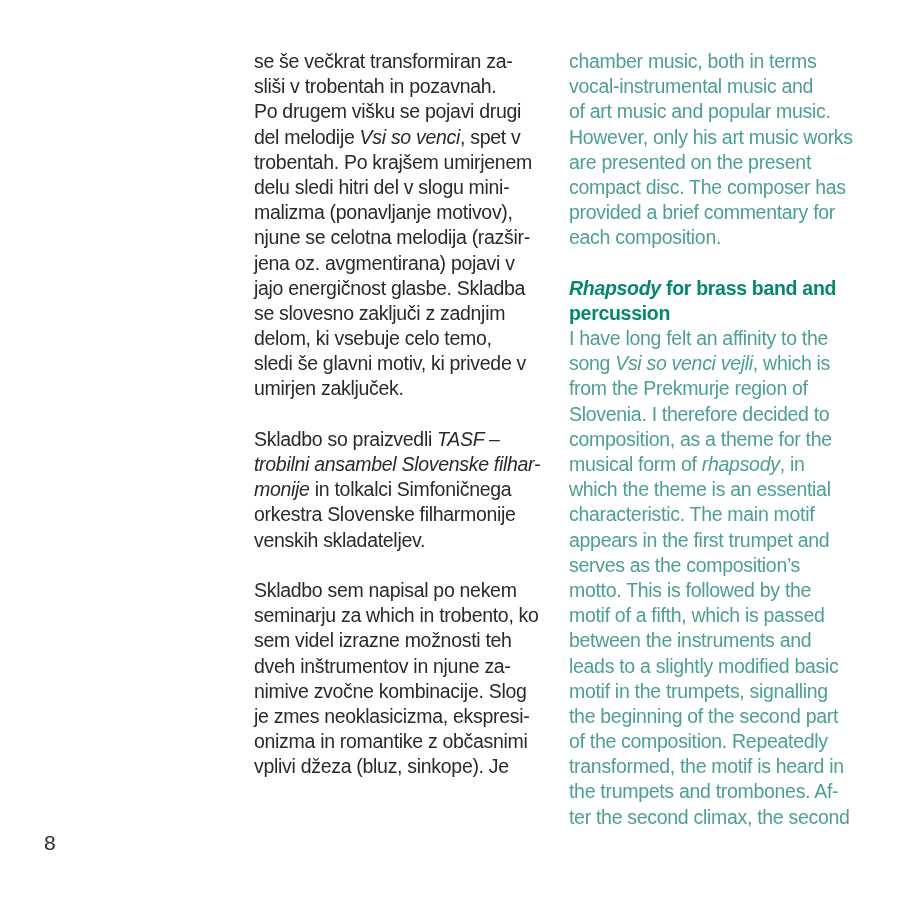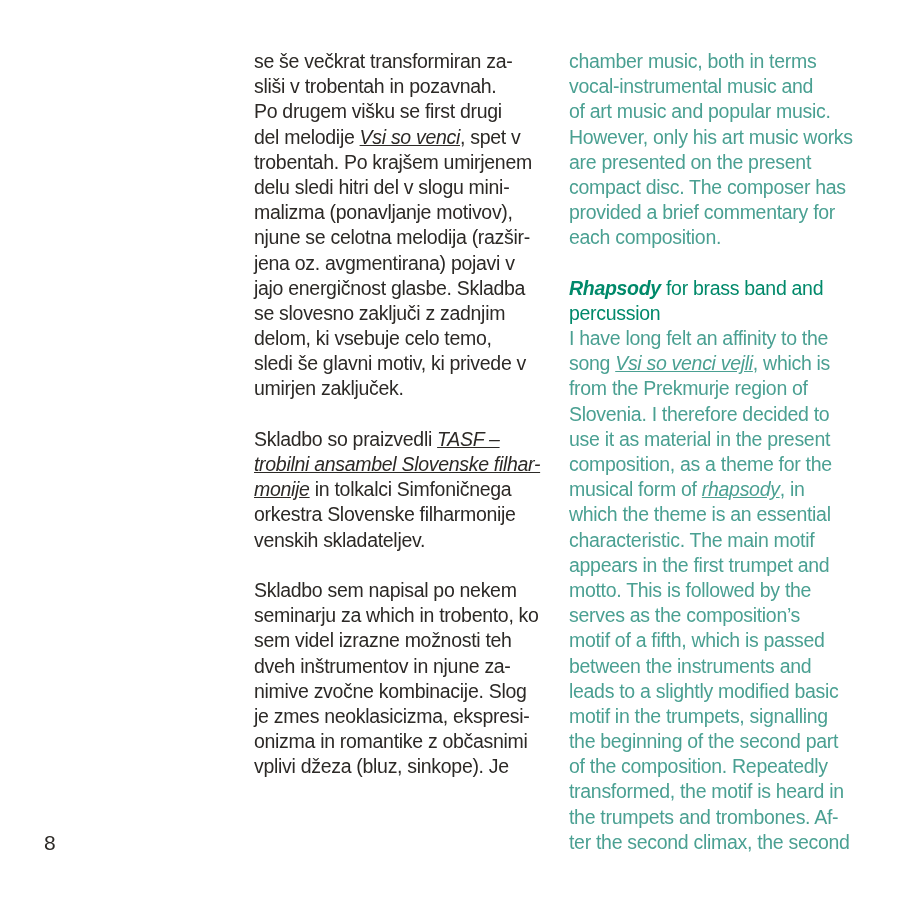--- a/index.html
+++ b/index.html
@@ -16,42 +16,42 @@
     top: 49px;
     font-size: 19.5px;
     line-height: 25.2px;
     letter-spacing: -0.3px;
   }
   .col-left  { left: 254px; width: 300px; color: var(--left-text, #2c2926); }
   .col-right { left: 569px; width: 305px; color: var(--right-text, #4aa092); }
   .para { margin: 0 0 25.2px 0; }
   .para:last-child { margin-bottom: 0; }
   .line { white-space: nowrap; height: 25.2px; }
-  .r-i  { font-style: italic; text-decoration: underline; }
-  .r-b  { font-weight: normal; }
+  .r-i  { font-style: italic; }
+  .r-b  { font-weight: bold; }
   .r-bi { font-weight: bold; font-style: italic; }
   .r-h  { color: var(--right-heading, #00896a); }
   .page-number {
     position: absolute;
     left: 44px;
     top: 830px;
     font-size: 21px;
     line-height: 25px;
     color: var(--left-text, #2c2926);
   }
 </style>
 </head>
 <body>
 
 <div class="page" style="background: rgb(255, 255, 255);">
   <div class="col col-left">
       <div class="para">
         <div class="line"><span>se še večkrat transformiran za-</span></div>
         <div class="line"><span>sliši v trobentah in pozavnah.</span></div>
-        <div class="line"><span>Po drugem višku se first drugi</span></div>
+        <div class="line"><span>Po drugem višku se pojavi drugi</span></div>
         <div class="line"><span>del melodije </span><span class="r-i">Vsi so venci</span><span>, spet v</span></div>
         <div class="line"><span>trobentah. Po krajšem umirjenem</span></div>
         <div class="line"><span>delu sledi hitri del v slogu mini-</span></div>
         <div class="line"><span>malizma (ponavljanje motivov),</span></div>
         <div class="line"><span>njune se celotna melodija (razšir-</span></div>
         <div class="line"><span>jena oz. avgmentirana) pojavi v</span></div>
         <div class="line"><span>jajo energičnost glasbe. Skladba</span></div>
         <div class="line"><span>se slovesno zaključi z zadnjim</span></div>
         <div class="line"><span>delom, ki vsebuje celo temo,</span></div>
         <div class="line"><span>sledi še glavni motiv, ki privede v</span></div>
@@ -86,28 +86,27 @@
         <div class="line"><span>provided a brief commentary for</span></div>
         <div class="line"><span>each composition.</span></div>
       </div>
       <div class="para">
         <div class="line"><span class="r-bi r-h">Rhapsody</span><span class="r-b r-h"> for brass band and</span></div>
         <div class="line"><span class="r-b r-h">percussion</span></div>
         <div class="line"><span>I have long felt an affinity to the</span></div>
         <div class="line"><span>song </span><span class="r-i">Vsi so venci vejli</span><span>, which is</span></div>
         <div class="line"><span>from the Prekmurje region of</span></div>
         <div class="line"><span>Slovenia. I therefore decided to</span></div>
-        <div class="line"><span>use it as material in the present</span></div>
         <div class="line"><span>composition, as a theme for the</span></div>
         <div class="line"><span>musical form of </span><span class="r-i">rhapsody</span><span>, in</span></div>
         <div class="line"><span>which the theme is an essential</span></div>
         <div class="line"><span>characteristic. The main motif</span></div>
         <div class="line"><span>appears in the first trumpet and</span></div>
+        <div class="line"><span>serves as the composition’s</span></div>
         <div class="line"><span>motto. This is followed by the</span></div>
-        <div class="line"><span>serves as the composition’s</span></div>
         <div class="line"><span>motif of a fifth, which is passed</span></div>
         <div class="line"><span>between the instruments and</span></div>
         <div class="line"><span>leads to a slightly modified basic</span></div>
         <div class="line"><span>motif in the trumpets, signalling</span></div>
         <div class="line"><span>the beginning of the second part</span></div>
         <div class="line"><span>of the composition. Repeatedly</span></div>
         <div class="line"><span>transformed, the motif is heard in</span></div>
         <div class="line"><span>the trumpets and trombones. Af-</span></div>
         <div class="line"><span>ter the second climax, the second</span></div>
       </div>

